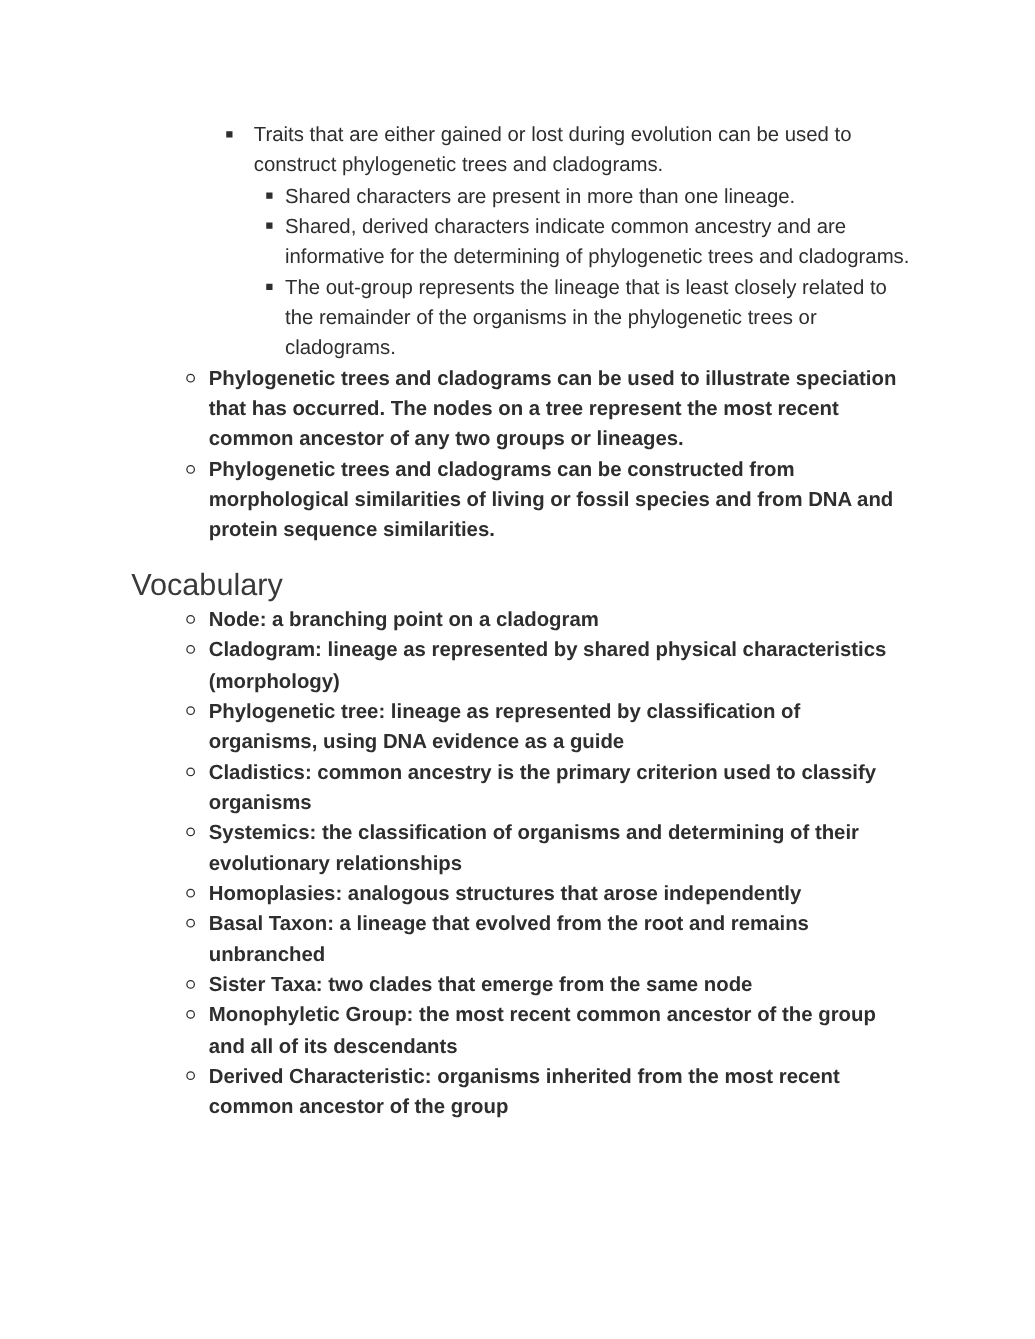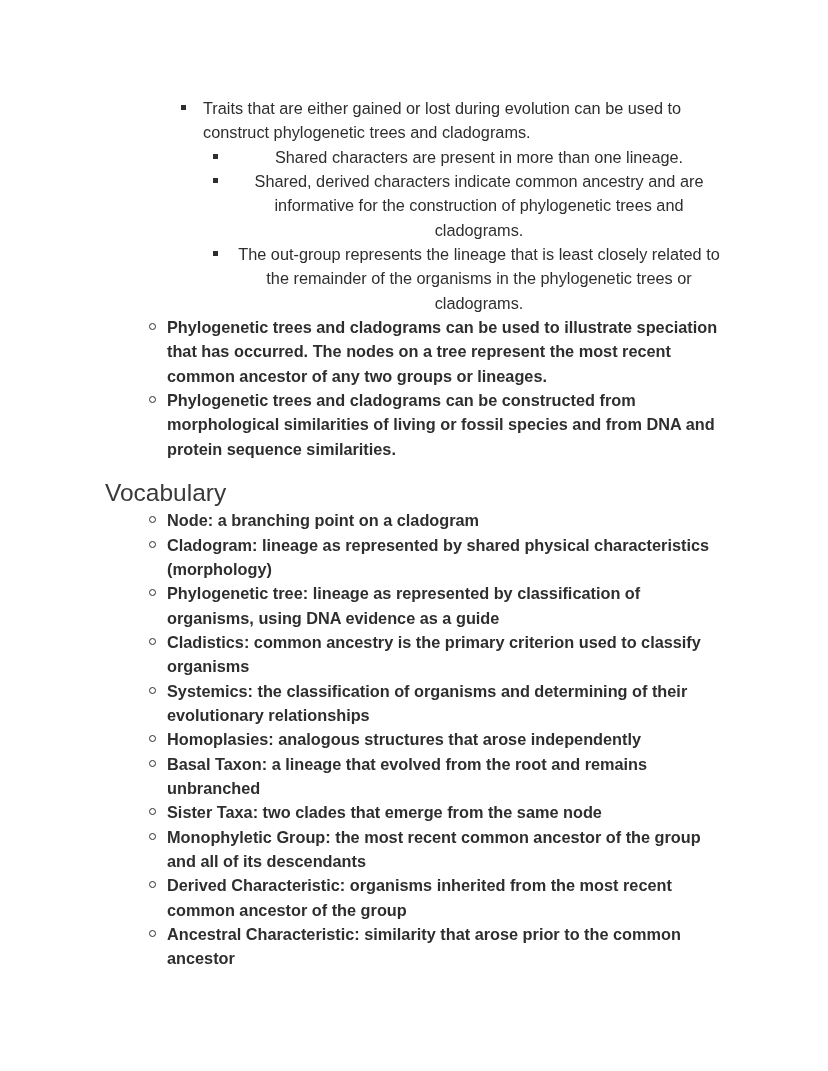--- a/index.html
+++ b/index.html
@@ -16,21 +16,21 @@
     position: absolute;
     left: 97px;
     top: 96px;
     width: 633px;
     font-size: 16.3px;
     line-height: 24.35px;
   }
   .li { position: relative; margin: 0; }
   .li .txt { display: block; }
   .li.sq1 { padding-left: 106px; }
-  .li.sq2 { padding-left: 131px; text-align: center; }
+  .li.sq2 { padding-left: 131px; }
   .li.circ { padding-left: 70px; font-weight: bold; }
   .bullet { position: absolute; display: block; box-sizing: border-box; }
   .sq1 > .bullet { left: 84px; top: 9px; width: 5px; height: 5px; background: #2e2e2e; }
   .sq2 > .bullet { left: 116px; top: 9px; width: 5px; height: 5px; background: #2e2e2e; }
   .circ > .bullet { left: 52px; top: 8px; width: 7px; height: 7px; border: 1.4px solid #2e2e2e; border-radius: 50%; background: transparent; }
   .vocab-heading {
     margin: 17px 0 0 8px;
     font-size: 24.5px;
     line-height: 30px;
     font-weight: 400;
@@ -46,21 +46,21 @@
     <div class="li sq1">
       <span class="bullet"></span>
       <span class="txt">Traits that are either gained or lost during evolution can be used to construct phylogenetic trees and cladograms.</span>
     </div>
     <div class="li sq2">
       <span class="bullet"></span>
       <span class="txt">Shared characters are present in more than one lineage.</span>
     </div>
     <div class="li sq2">
       <span class="bullet"></span>
-      <span class="txt">Shared, derived characters indicate common ancestry and are informative for the construction of phylogenetic trees and cladograms.</span>
+      <span class="txt">Shared, derived characters indicate common ancestry and are informative for the determining of phylogenetic trees and cladograms.</span>
     </div>
     <div class="li sq2">
       <span class="bullet"></span>
       <span class="txt">The out-group represents the lineage that is least closely related to the remainder of the organisms in the phylogenetic trees or cladograms.</span>
     </div>
     <div class="li circ">
       <span class="bullet"></span>
       <span class="txt">Phylogenetic trees and cladograms can be used to illustrate speciation that has occurred. The nodes on a tree represent the most recent common ancestor of any two groups or lineages.</span>
     </div>
     <div class="li circ">
@@ -103,19 +103,15 @@
       <span class="txt">Sister Taxa: two clades that emerge from the same node</span>
     </div>
     <div class="li circ">
       <span class="bullet"></span>
       <span class="txt">Monophyletic Group: the most recent common ancestor of the group and all of its descendants</span>
     </div>
     <div class="li circ">
       <span class="bullet"></span>
       <span class="txt">Derived Characteristic: organisms inherited from the most recent common ancestor of the group</span>
     </div>
-    <div class="li circ">
-      <span class="bullet"></span>
-      <span class="txt">Ancestral Characteristic: similarity that arose prior to the common ancestor</span>
-    </div>
 
   </div>
 </div>
 
 </body></html>

